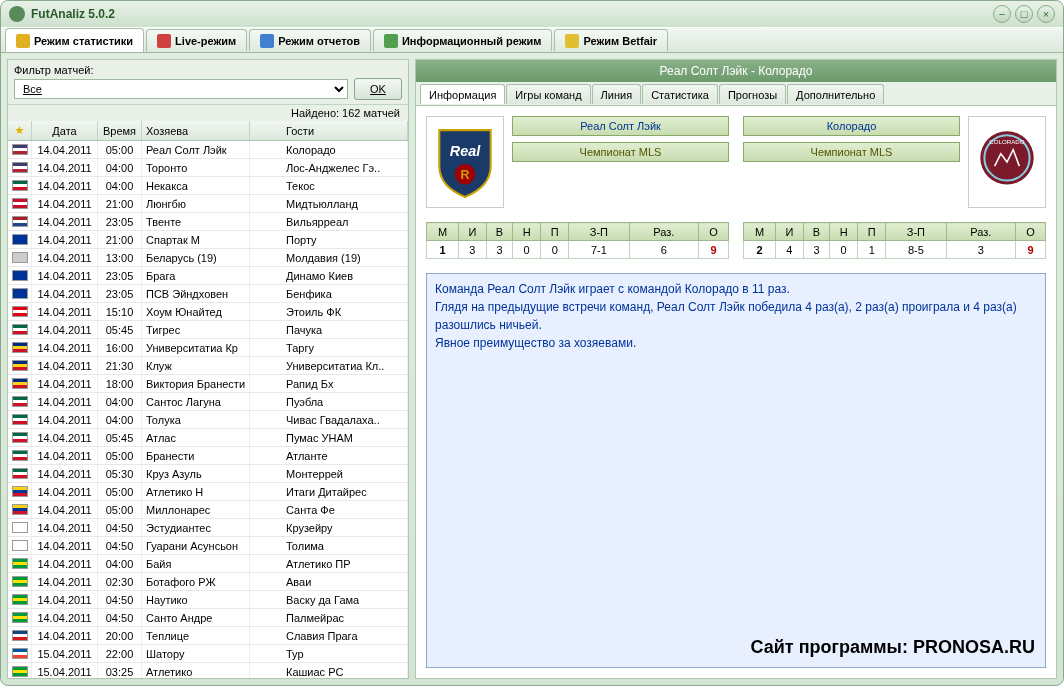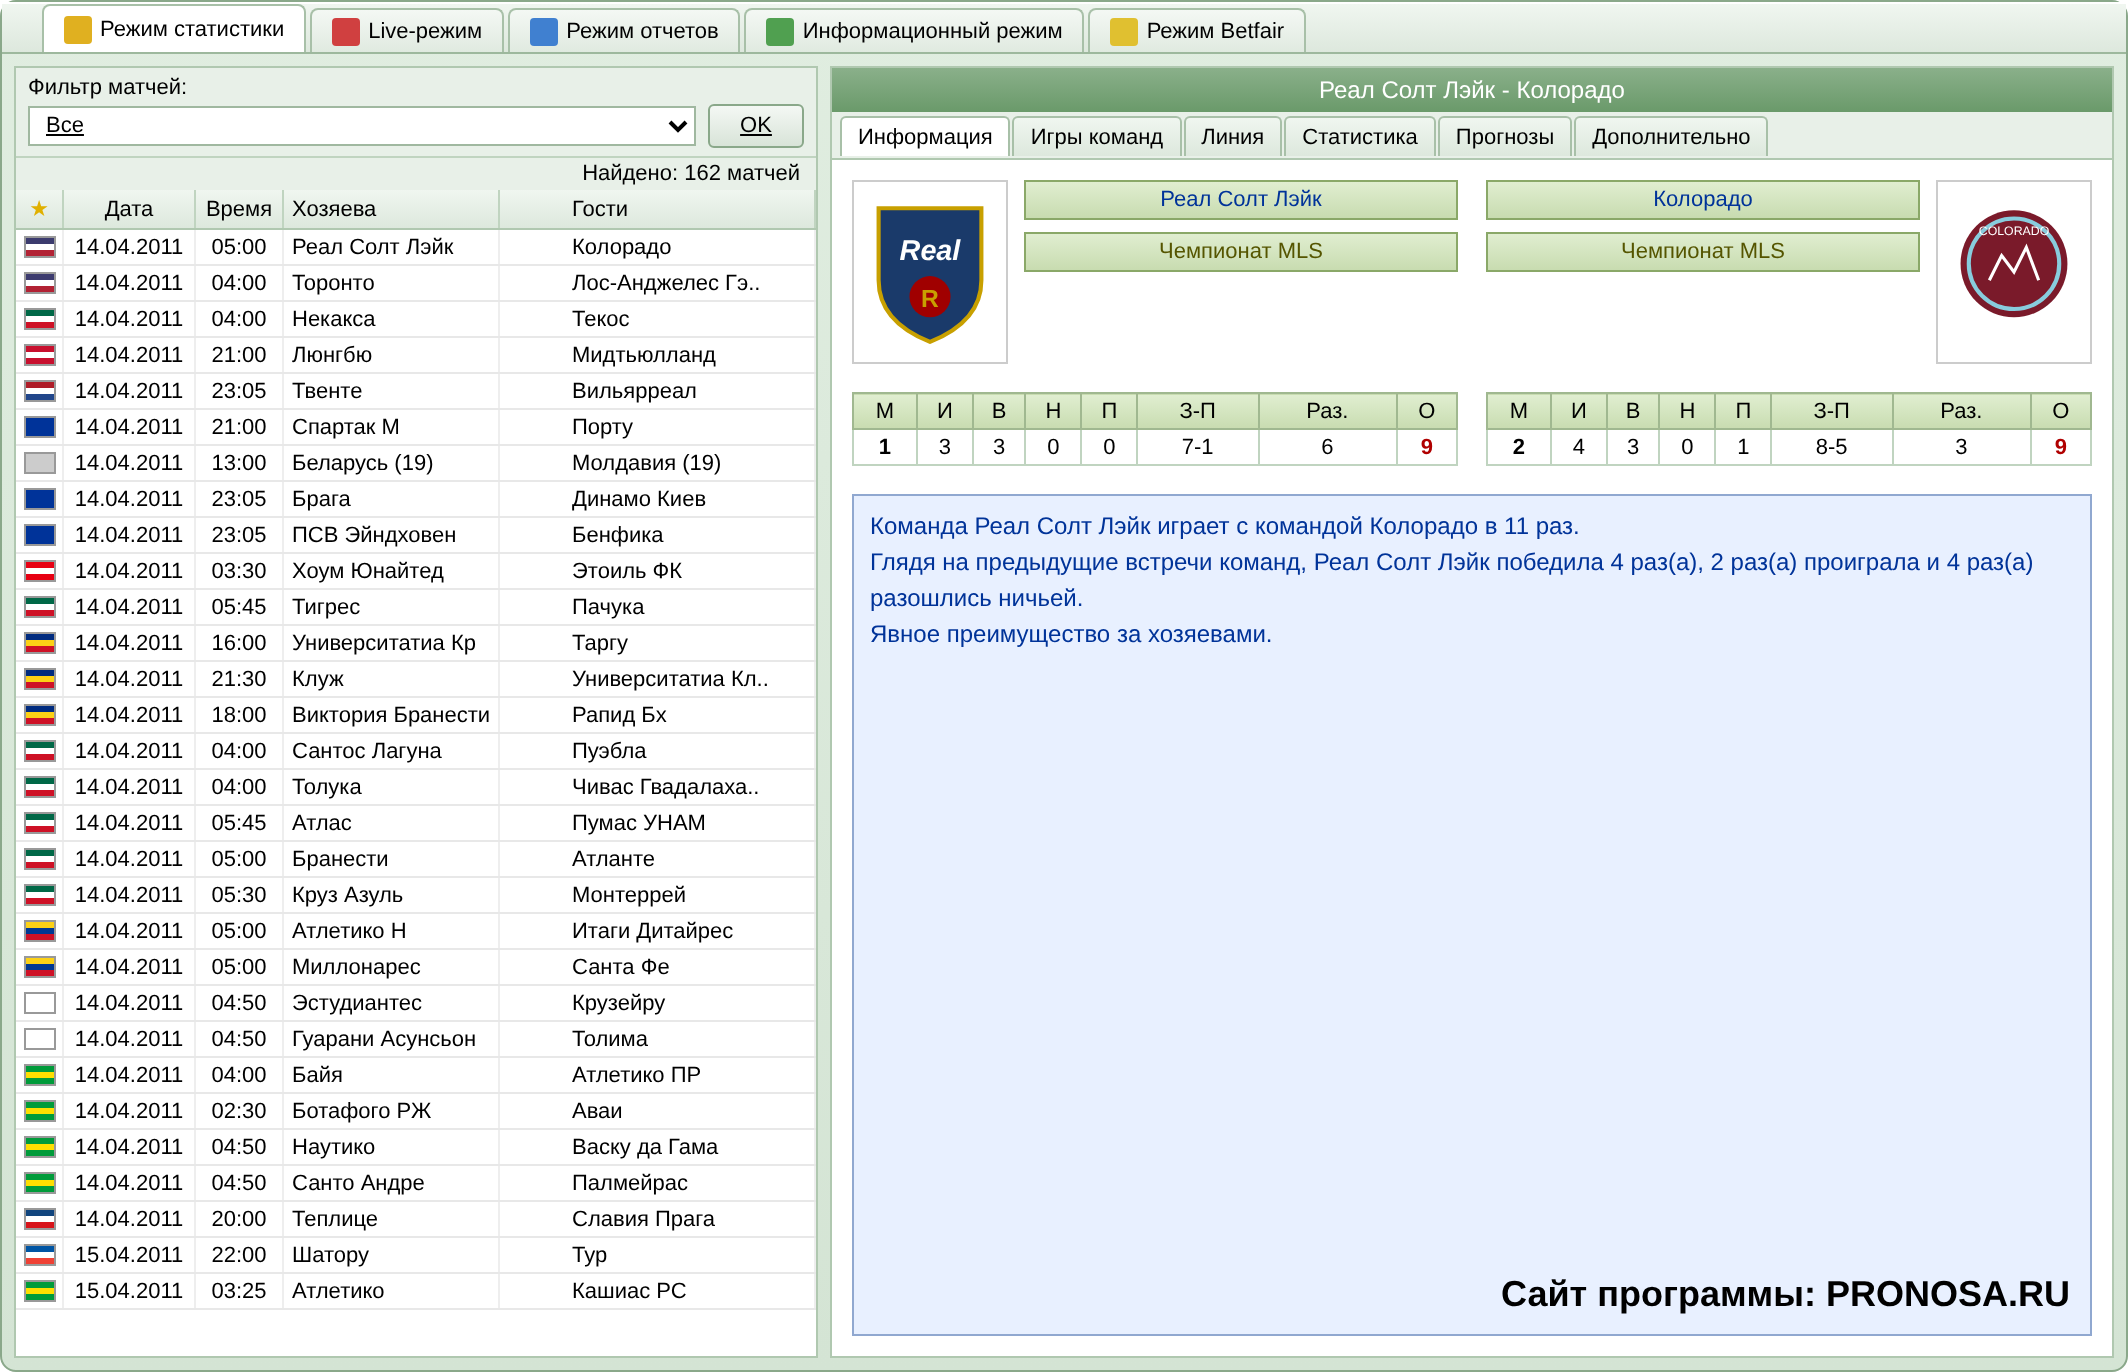--- a/index.html
+++ b/index.html
@@ -3,21 +3,21 @@
 <meta charset="utf-8">
 <style>
 * { box-sizing: border-box; margin: 0; padding: 0; }
 body { font-family: Tahoma, Arial, sans-serif; font-size: 11px; background: #fff; overflow: hidden; }
 .window { width: 1064px; height: 686px; background: linear-gradient(to bottom, #e0ede0 0%, #d4e4d4 100%); border: 1px solid #8aa88a; border-radius: 8px; display: flex; flex-direction: column; }
 .titlebar { height: 26px; background: linear-gradient(to bottom, #e8f2e8, #cde0cd); display: flex; align-items: center; padding: 0 8px; border-radius: 8px 8px 0 0; }
 .titlebar .icon { width: 16px; height: 16px; background: #5a8a5a; border-radius: 50%; margin-right: 6px; }
 .titlebar .title { color: #2a5a2a; font-weight: bold; font-size: 12px; flex: 1; }
 .winbtns { display: flex; gap: 4px; }
 .winbtn { width: 18px; height: 18px; background: linear-gradient(to bottom, #e8f2e8, #c0d8c0); border: 1px solid #8aa88a; border-radius: 50%; display: flex; align-items: center; justify-content: center; font-size: 11px; color: #3a6a3a; cursor: pointer; }
-.tabbar { height: 26px; background: linear-gradient(to bottom, #f0f6f0, #dde8dd); border-top: 1px solid #fff; border-bottom: 1px solid #9db89d; display: flex; align-items: flex-end; padding-left: 20px; }
+.tabbar { height: 26px; background: linear-gradient(to bottom, #f0f6f0, #dde8dd); border-top: 1px solid #fff; border-bottom: 1px solid #9db89d; display: flex; align-items: center; padding-left: 4px; font-weight: bold; }
 .tab { height: 22px; padding: 0 10px; display: flex; align-items: center; gap: 4px; background: linear-gradient(to bottom, #f4f8f4, #e0eae0); border: 1px solid #a8c0a8; border-bottom: none; border-radius: 4px 4px 0 0; margin-right: 2px; font-size: 11px; cursor: pointer; }
 .tab.active { background: #fff; height: 24px; }
 .tab .ticon { width: 14px; height: 14px; border-radius: 2px; }
 .content { flex: 1; display: flex; padding: 6px; gap: 6px; overflow: hidden; }
 
 .left { width: 402px; display: flex; flex-direction: column; background:#fff; border:1px solid #b0c8b0; }
 .filterbar { padding: 4px 6px; background:#e8f0e8; border-bottom:1px solid #c0d4c0; }
 .filterlbl { font-size:11px; margin-bottom:2px; }
 .filterrow { display:flex; gap:6px; align-items:center;text-decoration:underline; }
 .filtersel { flex:1; height:20px; border:1px solid #a0b8a0; background:#fff; padding:0 4px; font-size:11px; }
@@ -59,20 +59,29 @@
 .stattbl .bold{font-weight:bold;}
 .stattbl .red{color:#b00000;font-weight:bold;}
 
 .descbox { flex:1; background:#e8f0ff; border:1px solid #90a8d0; padding:6px 8px; font-size:12px; color:#003399; line-height:1.5; position:relative; }
 .watermark { position:absolute; right:10px; bottom:6px; font-size:18px; font-weight:bold; color:#000; }
 </style>
 </head>
 <body>
 
 <div class="window">
+  <div class="titlebar">
+    <div class="icon"></div>
+    <div class="title">FutAnaliz 5.0.2</div>
+    <div class="winbtns">
+      <div class="winbtn">−</div>
+      <div class="winbtn">□</div>
+      <div class="winbtn">×</div>
+    </div>
+  </div>
 
   <div class="tabbar" id="tabbar">
       <div class="tab active">
         <span class="ticon" style="background:#e0b020"></span>
         <span>Режим статистики</span>
       </div>
       <div class="tab">
         <span class="ticon" style="background:#d04040"></span>
         <span>Live-режим</span>
       </div>
@@ -189,21 +198,21 @@
             <div class="coldate" style="justify-content:center">14.04.2011</div>
             <div class="coltime" style="justify-content:center">23:05</div>
             <div class="colhome">ПСВ Эйндховен</div>
             <div class="colaway">Бенфика</div>
           </div>
           <div class="mrow">
             <div class="colflag">
               <div class="flagimg" style="background:linear-gradient(to bottom,#e70013 33%,#fff 33%,#fff 66%,#e70013 66%);border:1px solid #999;"></div>
             </div>
             <div class="coldate" style="justify-content:center">14.04.2011</div>
-            <div class="coltime" style="justify-content:center">03:30</div>
+            <div class="coltime" style="justify-content:center">15:10</div>
             <div class="colhome">Хоум Юнайтед</div>
             <div class="colaway">Этоиль ФК</div>
           </div>
           <div class="mrow">
             <div class="colflag">
               <div class="flagimg" style="background:linear-gradient(to bottom,#006847 33%,#fff 33%,#fff 66%,#ce1126 66%);border:1px solid #999;"></div>
             </div>
             <div class="coldate" style="justify-content:center">14.04.2011</div>
             <div class="coltime" style="justify-content:center">05:45</div>
             <div class="colhome">Тигрес</div>

